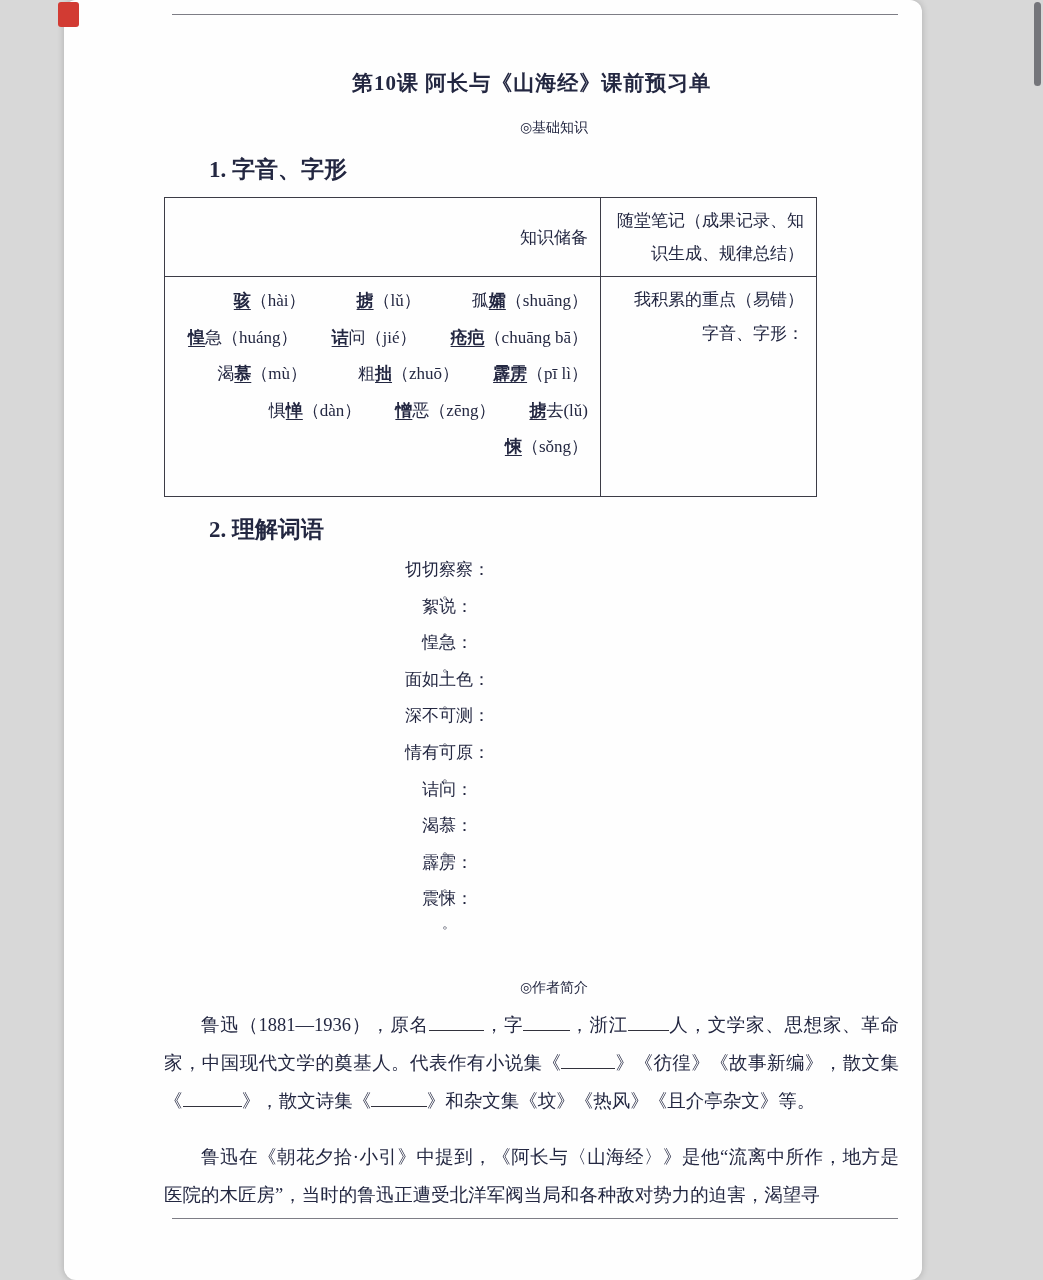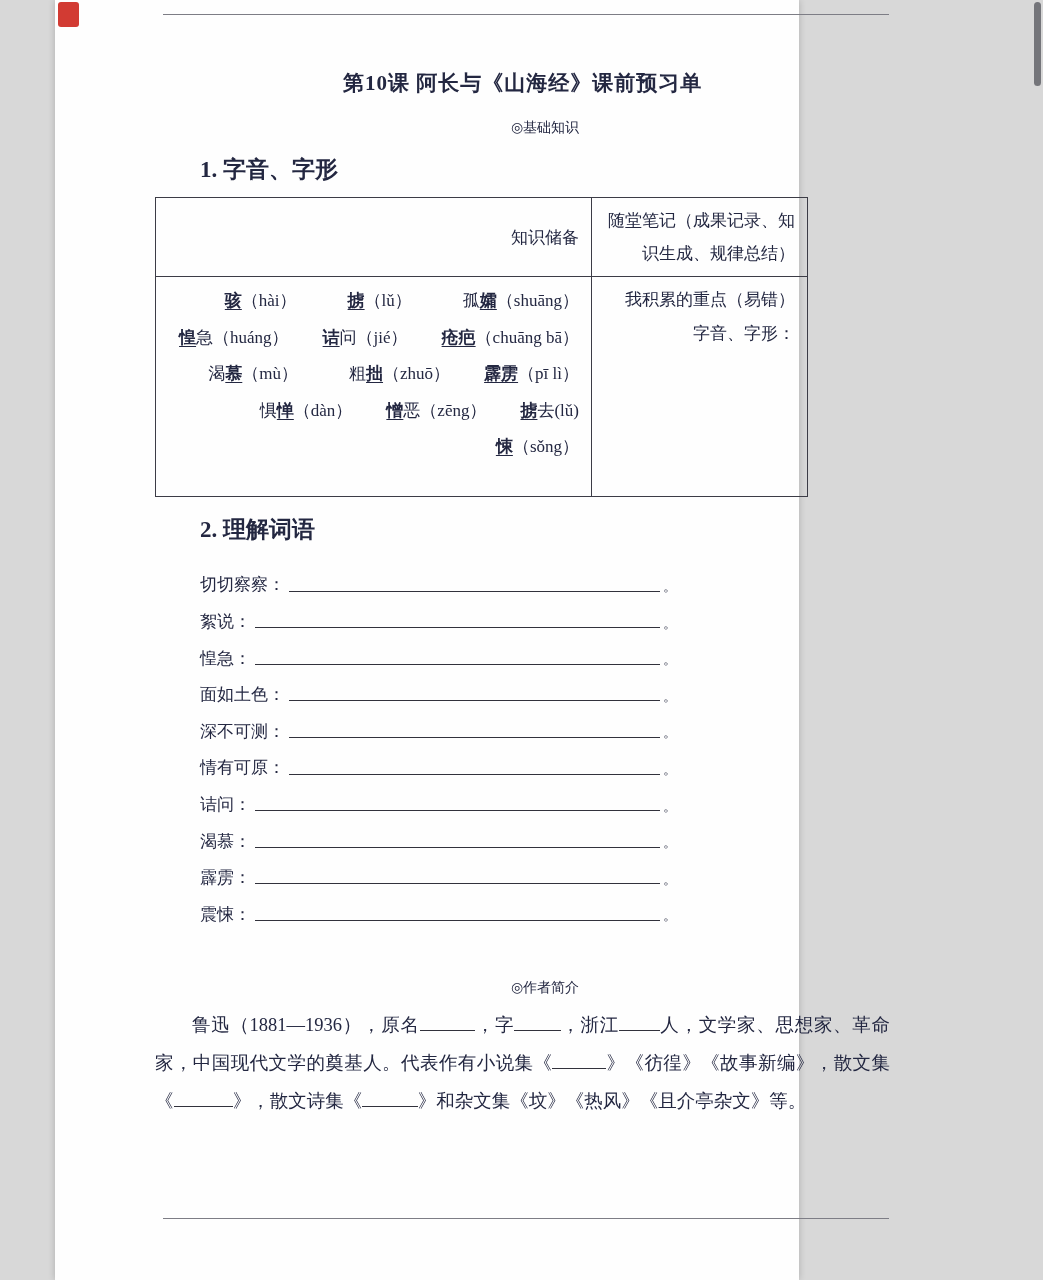--- a/index.html
+++ b/index.html
@@ -21,24 +21,25 @@
   .scrollbar {
     position: absolute; right: 0; top: 0;
     width: 10px; height: 1280px; z-index: 5;
   }
   .scroll-thumb {
     position: absolute; right: 2px; top: 2px;
     width: 7px; height: 84px;
     background: #74757a; border-radius: 4px;
   }
   .page {
-    position: absolute; left: 55px; top: 0;
-    width: 744px; height: 1280px;
+    position: absolute; left: 64px; top: 0;
+    width: 858px; height: 1280px;
     background: #fefefe;
     box-shadow: 0 0 7px rgba(0,0,0,.2);
+    border-radius: 12px;
   }
   .content { position: relative; margin-left: 100px; width: 735px; }
   .rule { border-top: 1.6px solid #7d7d85; height: 0; }
   .top-rule { margin: 14px 0 0 8px; width: 726px; }
   .bottom-rule { position: absolute; left: 108px; top: 1218px; width: 726px; }
   .doc-title {
     margin: 0; padding-top: 54px;
     text-align: center;
     font-size: 21px; font-weight: 700; letter-spacing: 1px;
   }
@@ -46,21 +47,21 @@
   .h-sub { margin-top: 17px; padding-left: 45px; font-size: 23px; font-weight: 700; }
   table.ktable { margin-top: 12px; border-collapse: collapse; width: 652px; table-layout: fixed; text-align: right; }
   .ktable td { border: 1.4px solid #3c3c46; font-size: 17px; padding: 6px 12px; }
   .cell-kh { height: 72px; vertical-align: middle; }
   .cell-rh { height: 72px; vertical-align: middle; line-height: 33px; white-space: pre-line; }
   .cell-vocab { height: 220px; vertical-align: top; padding: 12px 8px 8px 10px; }
   .cell-note { vertical-align: top; line-height: 34px; white-space: pre-line; padding-top: 12px; }
   .vocab-line { line-height: 36.5px; white-space: nowrap; }
   .uc { font-weight: 700; text-decoration: underline; text-underline-offset: 3px; text-decoration-thickness: 1px; }
   .definitions { margin-top: 14px; }
-  .def-row { display: flex; align-items: flex-end; height: 36.6px; padding-left: 45px; width: 522px; }
+  .def-row { display: flex; align-items: center; height: 36.6px; padding-left: 45px; width: 522px; flex-direction: column; }
   .def-label { white-space: nowrap; font-size: 17px; line-height: 1.25; }
   .def-line { flex: 1; border-bottom: 1.4px solid #32323c; margin: 0 0 4px 4px; }
   .def-period { font-size: 14px; line-height: 1.25; margin-left: 3px; color: #2b2f45; }
   .h-author { margin-top: 54px; }
   .para {
     margin-top: 9px; width: 735px;
     font-size: 18.5px; line-height: 38px;
     text-align: justify; text-indent: 2em; font-family: Liberation Serif, serif;
   }
   .blank { display: inline-block; height: 0; border-bottom: 1.4px solid #32323c; }
@@ -166,17 +167,18 @@
           <span class="def-line"></span>
           <span class="def-period">。</span>
         </div>
       </div>
 
     <div class="h-sec h-author">◎作者简介</div>
 
     <p class="para" id="author-paragraph"><span>鲁迅（1881—1936），原名</span><span class="blank" style="width: 3em;"></span><span>，字</span><span class="blank" style="width: 2.5em;"></span><span>，浙江</span><span class="blank" style="width: 2.2em;"></span><span>人，文学家、思想家、革命家，中国现代文学的奠基人。代表作有小说集《</span><span class="blank" style="width: 2.9em;"></span><span>》《彷徨》《故事新编》，散文集《</span><span class="blank" style="width: 3.2em;"></span><span>》，散文诗集《</span><span class="blank" style="width: 3em;"></span><span>》和杂文集《坟》《热风》《且介亭杂文》等。</span></p>
 
 
+    <p class="para">鲁迅在《朝花夕拾·小引》中提到，《阿长与〈山海经〉》是他“流离中所作，地方是医院的木匠房”，当时的鲁迅正遭受北洋军阀当局和各种敌对势力的迫害，渴望寻</p>
 
   </div>
 
   <div class="rule bottom-rule"></div>
 </div>
 
 </body></html>

